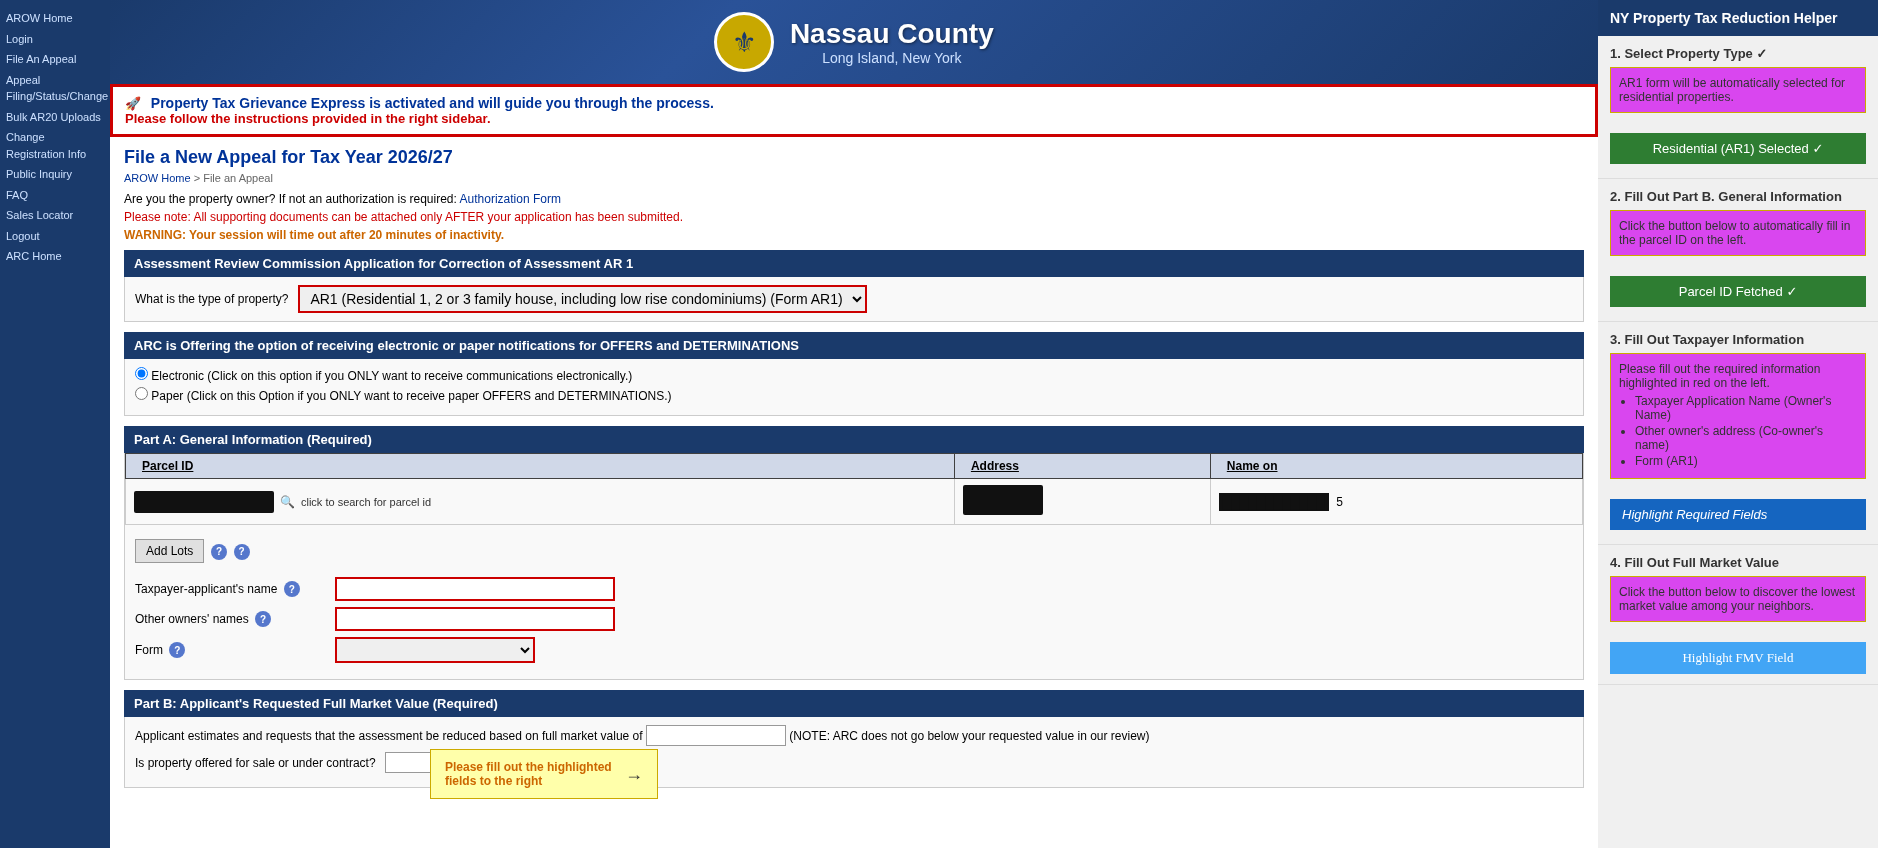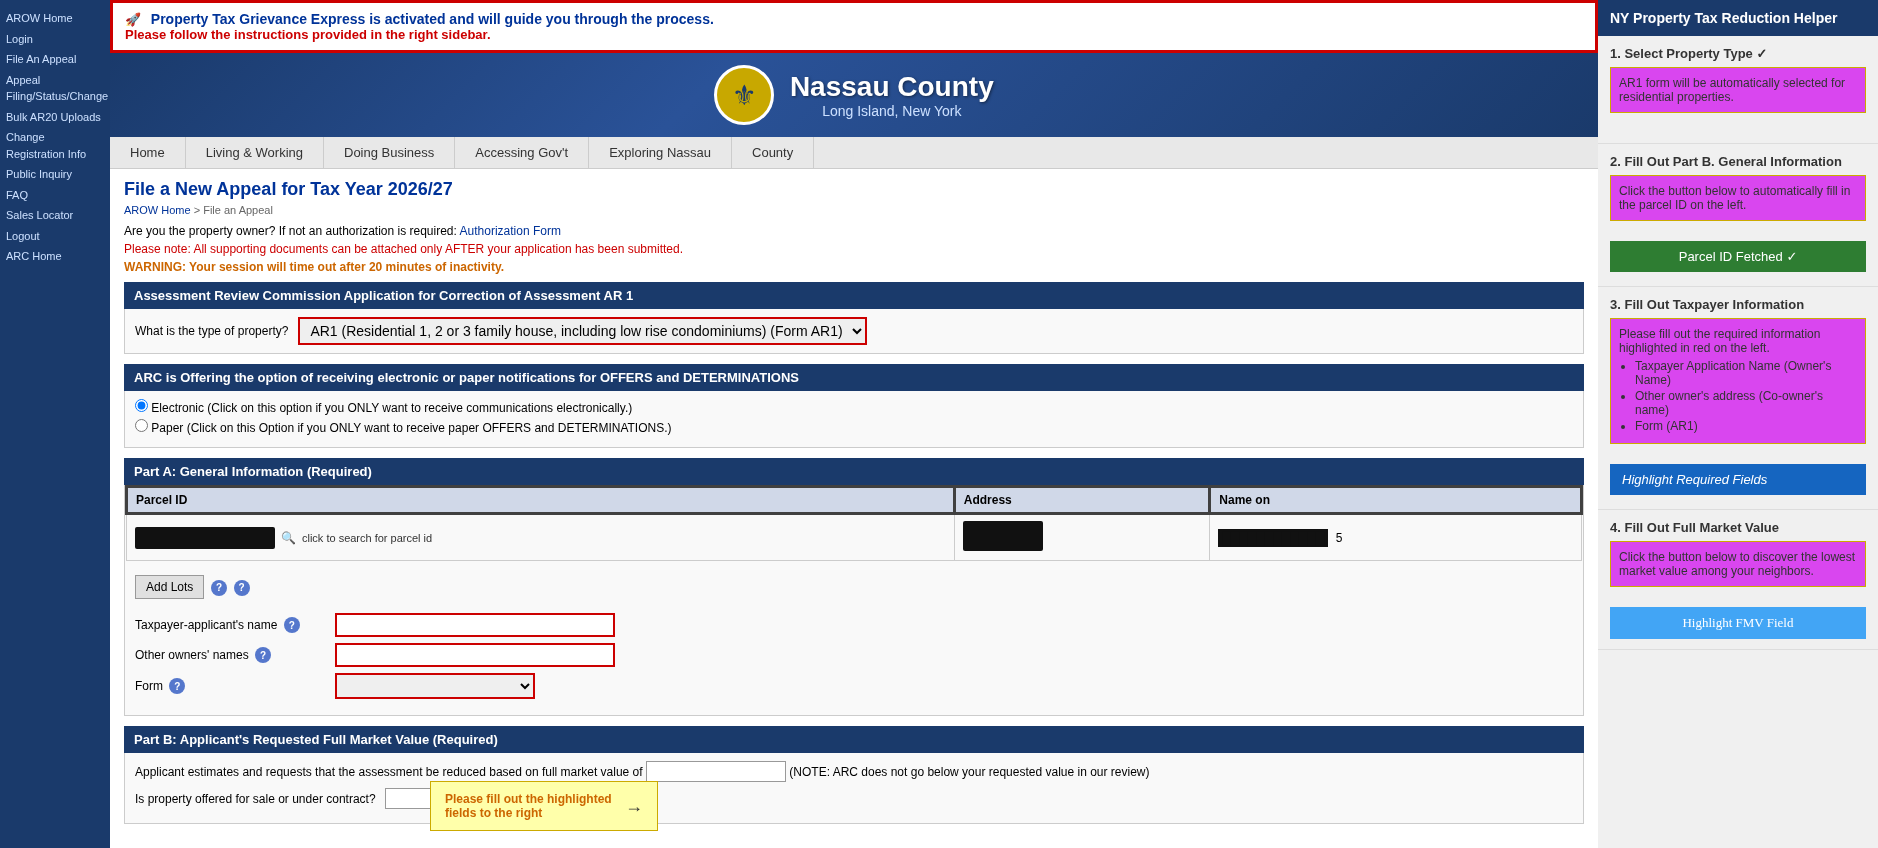--- a/index.html
+++ b/index.html
@@ -163,23 +163,24 @@
     .arc-options label { display: block; margin-bottom: 4px; cursor: pointer; }
 
     
     .data-table {
       width: 100%;
       border-collapse: collapse;
       font-size: 12px;
     }
     .data-table th {
       background: #d0d8e8;
-      border: 3px solid #404040;
-      padding: 5px 8px;
+      border: 1px solid #404040;
+      padding: 5px 16px;
       text-align: left;
+      text-decoration: underline;
     }
     .data-table td {
       border: 1px solid #ccc;
       padding: 6px 8px;
       vertical-align: middle;
     }
 
     
     .parcel-field {
       display: flex;
@@ -373,44 +374,36 @@
     <a>Public Inquiry</a>
     <a>FAQ</a>
     <a>Sales Locator</a>
     <a>Logout</a>
     <a>ARC Home</a>
   </div>
 </div>
 
 <div id="main-content">
 
-  <div id="top-alert">
-    <div>
-      <span class="rocket">🚀</span>
-      <span class="alert-title">Property Tax Grievance Express is activated and will guide you through the process.</span>
-    </div>
-    <div class="alert-sub">Please follow the instructions provided in the right sidebar.</div>
-  </div>
-
   <div id="banner">
     <span class="seal"></span>
     <span style="display:inline-block; vertical-align:middle;">
       <div class="county-title">Nassau County</div>
       <div class="county-sub">Long Island, New York</div>
     </span>
   </div>
 
-  <div id="nav-bar">
-    <div class="nav-item">Home</div>
-    <div class="nav-item">Living &amp; Working</div>
-    <div class="nav-item">Doing Business</div>
-    <div class="nav-item">Accessing Gov't</div>
-    <div class="nav-item">Exploring Nassau</div>
-    <div class="nav-item">County</div>
-  </div>
+  <div id="top-alert">
+    <div>
+      <span class="rocket">🚀</span>
+      <span class="alert-title">Property Tax Grievance Express is activated and will guide you through the process.</span>
+    </div>
+    <div class="alert-sub">Please follow the instructions provided in the right sidebar.</div>
+  </div>
+
 
   <div id="page-body" style="position:relative;">
 
     <div class="page-title">File a New Appeal for Tax Year 2026/27</div>
     <div class="breadcrumb">
       <a>AROW Home</a>
       <span> &gt; </span>
       <span>File an Appeal</span>
     </div>
 
@@ -528,20 +521,21 @@
 
   </div>
 </div>
 
 <div id="right-sidebar">
   <div class="sidebar-header">NY Property Tax Reduction Helper</div>
 
   <div class="step-section">
     <div class="step-title">1. Select Property Type ✓</div>
     <div class="step-note">AR1 form will be automatically selected for residential properties.</div>
+    <button class="step-btn-green">Residential (AR1) Selected ✓</button>
   </div>
 
   <div class="step-section">
     <div class="step-title">2. Fill Out Part B. General Information</div>
     <div class="step-note">Click the button below to automatically fill in the parcel ID on the left.</div>
     <button class="step-btn-green">Parcel ID Fetched ✓</button>
   </div>
 
   <div class="step-section">
     <div class="step-title">3. Fill Out Taxpayer Information</div>

